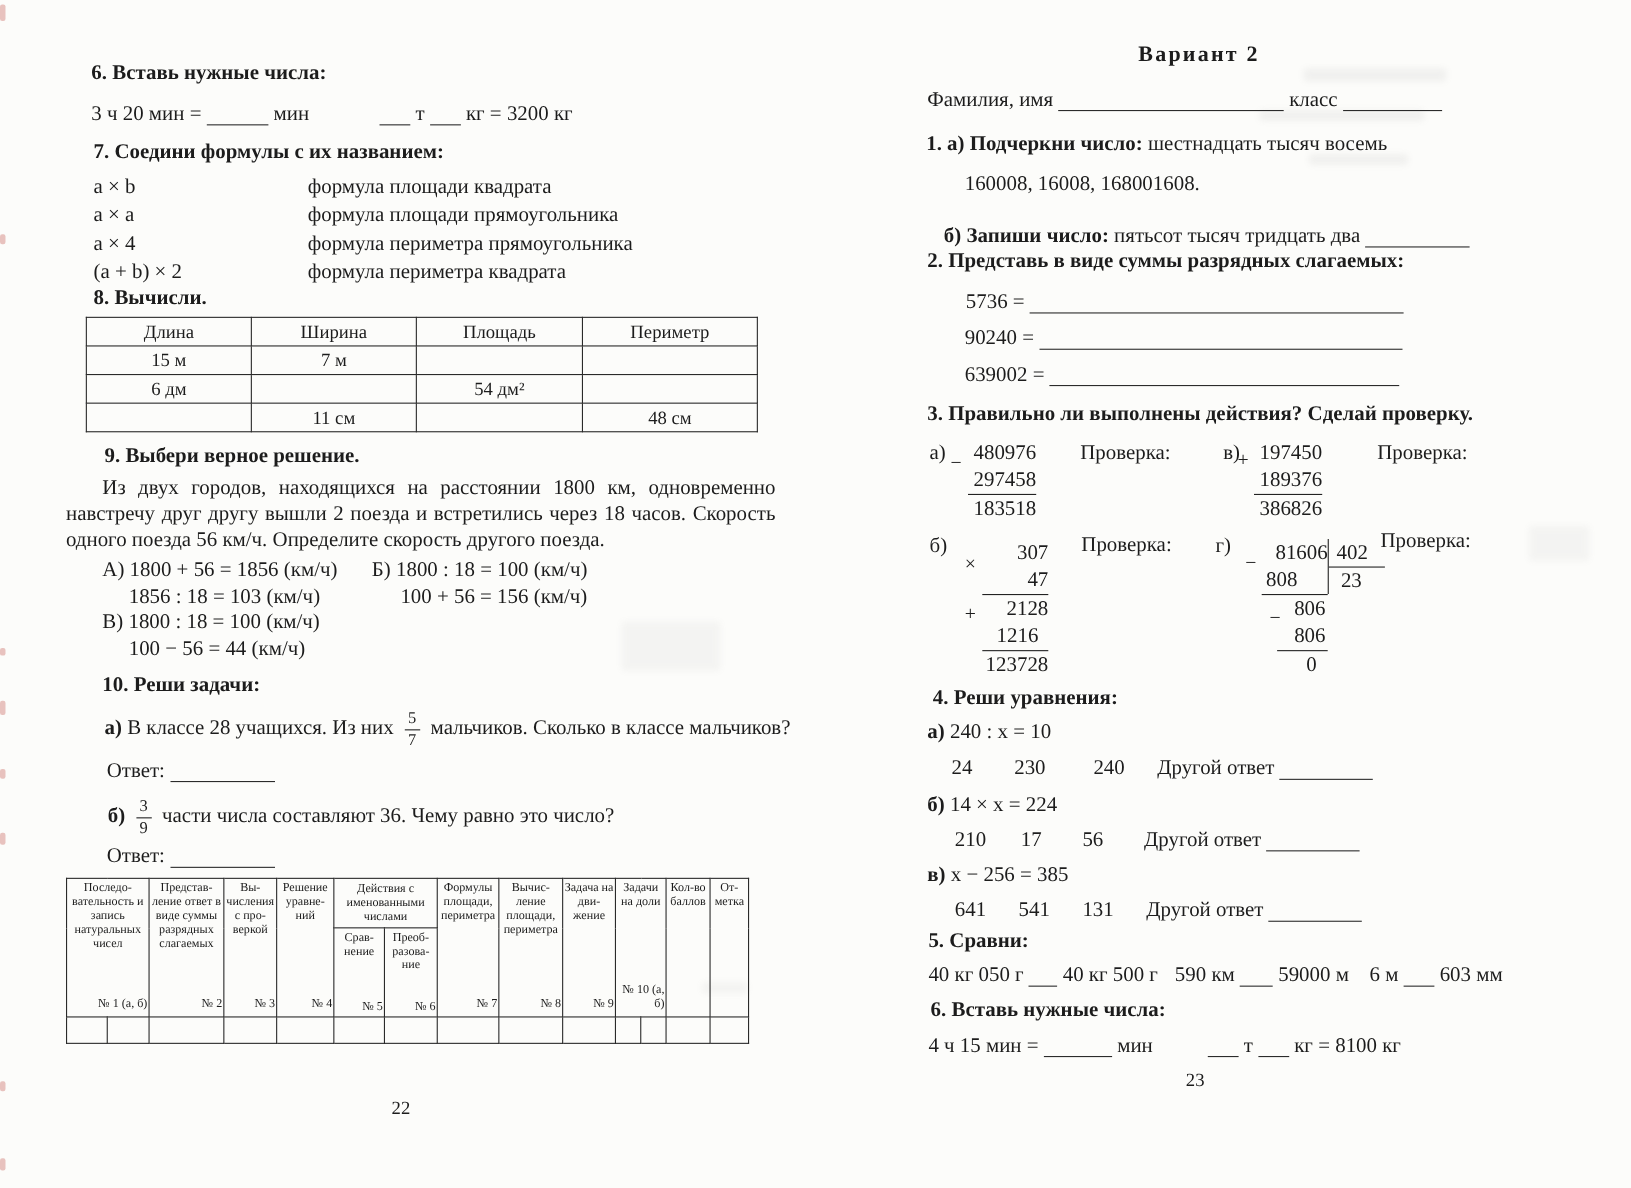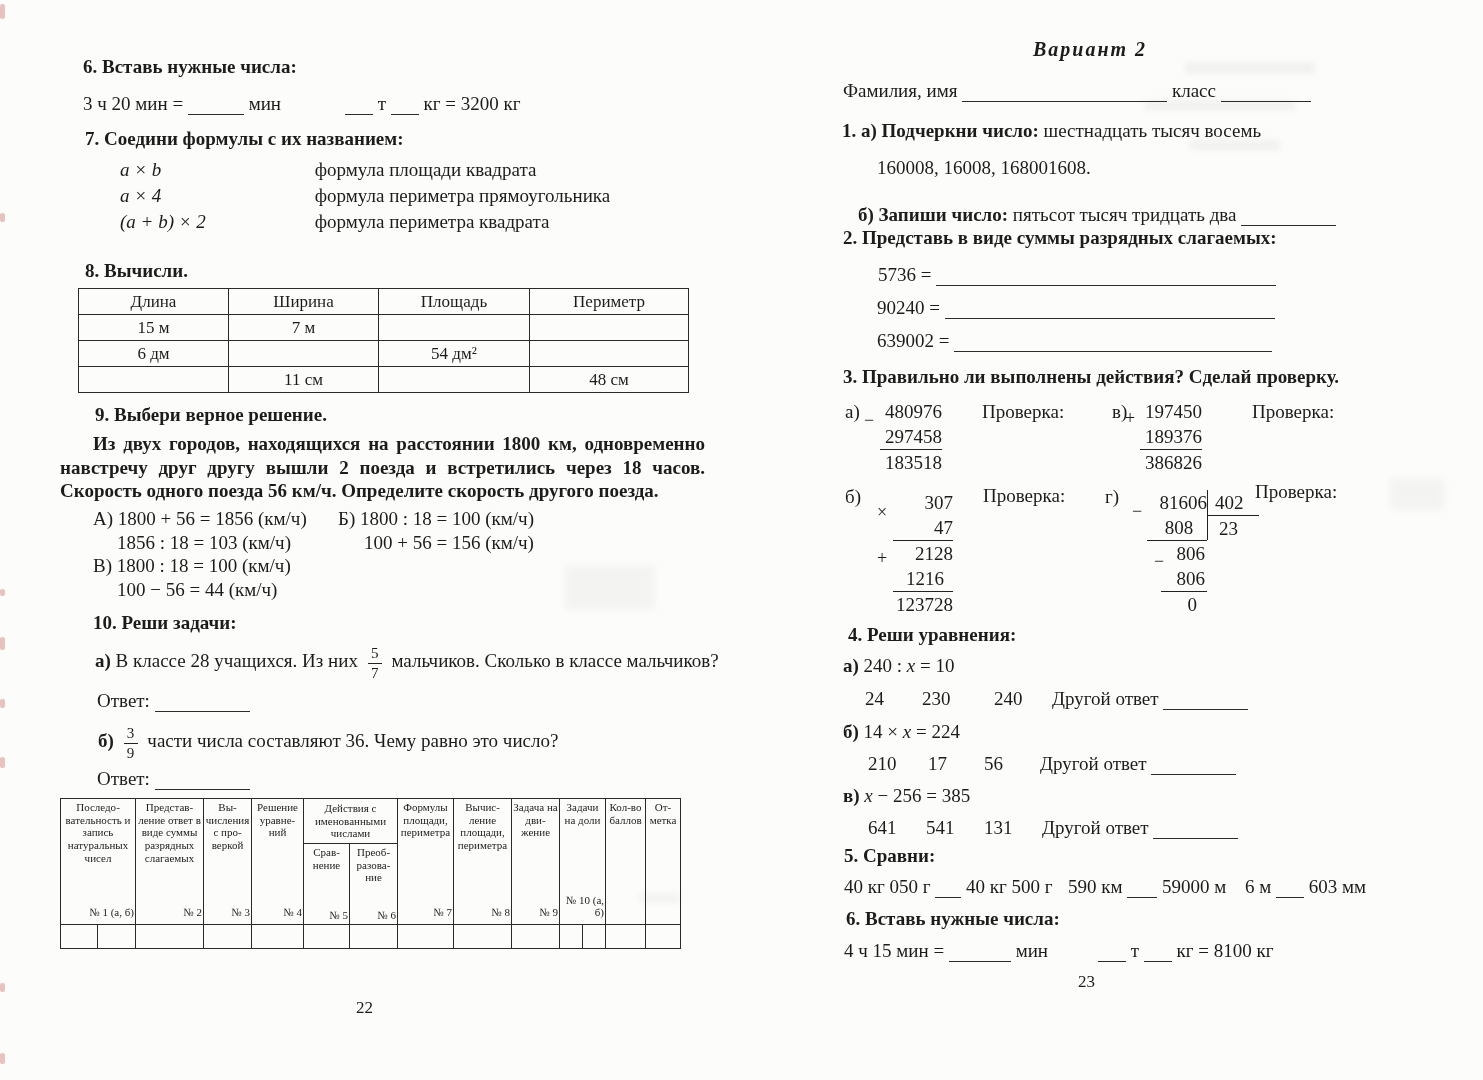--- a/index.html
+++ b/index.html
@@ -4,31 +4,31 @@
 <style>
   html,body{margin:0;padding:0;}
   body{
     width:1483px;height:1080px;position:relative;overflow:hidden;
     background:#fcfcfa;
     font-family:"Liberation Serif","DejaVu Serif",serif;
     color:#1c1c1c;font-size:19px;
   }
   .abs{position:absolute;}
   .b{font-weight:bold;}
-  .i{font-style:italic;}
+  .i{}
   .blank{display:inline-block;height:1px;border-bottom:1.4px solid #2b2b2b;vertical-align:-5px;}
   .pagenum{font-size:17px;}
   
   .pairrow{height:26px;line-height:26px;}
-  .pairrow .formula{display:inline-block;width:190px;font-style:italic;margin-left:35px;}
+  .pairrow .formula{display:inline-block;width:190px;}
   
   table.t8{border-collapse:collapse;table-layout:fixed;font-size:17px;}
   table.t8 td{border:1.5px solid #2a2a2a;text-align:center;padding:0;height:25px;}
   
-  .para{width:645px;text-align:justify;line-height:23.5px;text-indent:33px;font-weight:bold;}
+  .para{width:645px;text-align:justify;line-height:23.5px;text-indent:33px;}
   
   .optline{height:23.5px;line-height:23.5px;}
   
   .frac{display:inline-flex;flex-direction:column;align-items:center;vertical-align:middle;font-size:15px;line-height:1.1;margin:0 5px;}
   .fline{width:14px;border-top:1.4px solid #222;margin:1px 0;}
   
   table.sct{border-collapse:collapse;table-layout:fixed;font-size:11px;line-height:1.15;}
   table.sct td{border:1.4px solid #2a2a2a;text-align:center;vertical-align:top;padding:2px 1px;
     hyphens:manual;overflow:hidden;}
   .cellflex{display:flex;flex-direction:column;height:118px;}
@@ -74,20 +74,24 @@
   <span class="blank" style="width:28px"></span>
   <span>кг = 3200 кг</span>
 </div>
 
 <div class="abs b" style="left:85px;top:128px">7. Соедини формулы с их названием:</div>
 
 <div class="abs" style="left:85px;top:157px">
   <div class="pairrow">
     <span class="formula">a × b</span>
     <span>формула площади квадрата</span>
+  </div>
+  <div class="pairrow">
+    <span class="formula">a × a</span>
+    <span>формула площади прямоугольника</span>
   </div>
   <div class="pairrow">
     <span class="formula">a × 4</span>
     <span>формула периметра прямоугольника</span>
   </div>
   <div class="pairrow">
     <span class="formula">(a + b) × 2</span>
     <span>формула периметра квадрата</span>
   </div>
 </div>
@@ -363,21 +367,21 @@
 </div>
 <div class="abs" style="left:983px;top:485px">Проверка:</div>
 
 <div class="abs" style="left:1105px;top:486px">г)</div>
 <div class="abs arith" style="left:1147px;top:490px">
   <span class="sign" style="left:-15px;top:11px">−</span>
   <span class="sign" style="left:7px;top:61px">−</span>
   <div style="display:flex">
     <div style="width:60px">
       <div class="row">81606</div>
-      <div class="row rule" style="text-align:center;padding-left:4px">808</div>
+      <div class="row rule" style="text-align:left;padding-left:4px">808</div>
       <div class="row" style="padding-right:2px">806</div>
       <div class="row rule" style="width:44px;margin-left:auto;padding-right:2px">806</div>
       <div class="row" style="padding-right:10px">0</div>
     </div>
     <div style="border-left:1.7px solid #222;height:50px">
       <div class="row rule" style="width:44px;text-align:left;padding-left:7px">402</div>
       <div class="row" style="text-align:left;padding-left:11px">23</div>
     </div>
   </div>
 </div>

